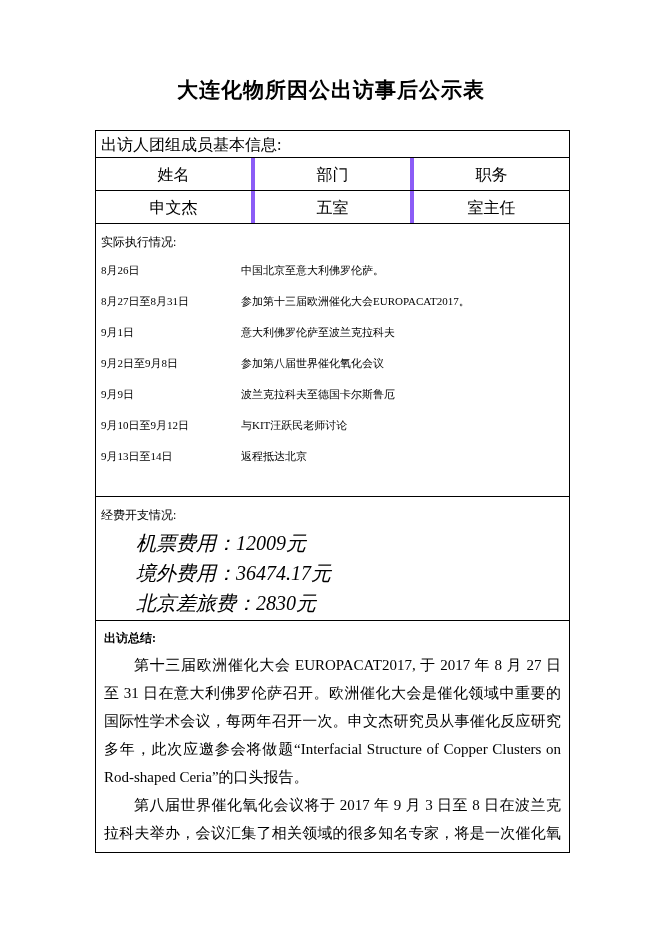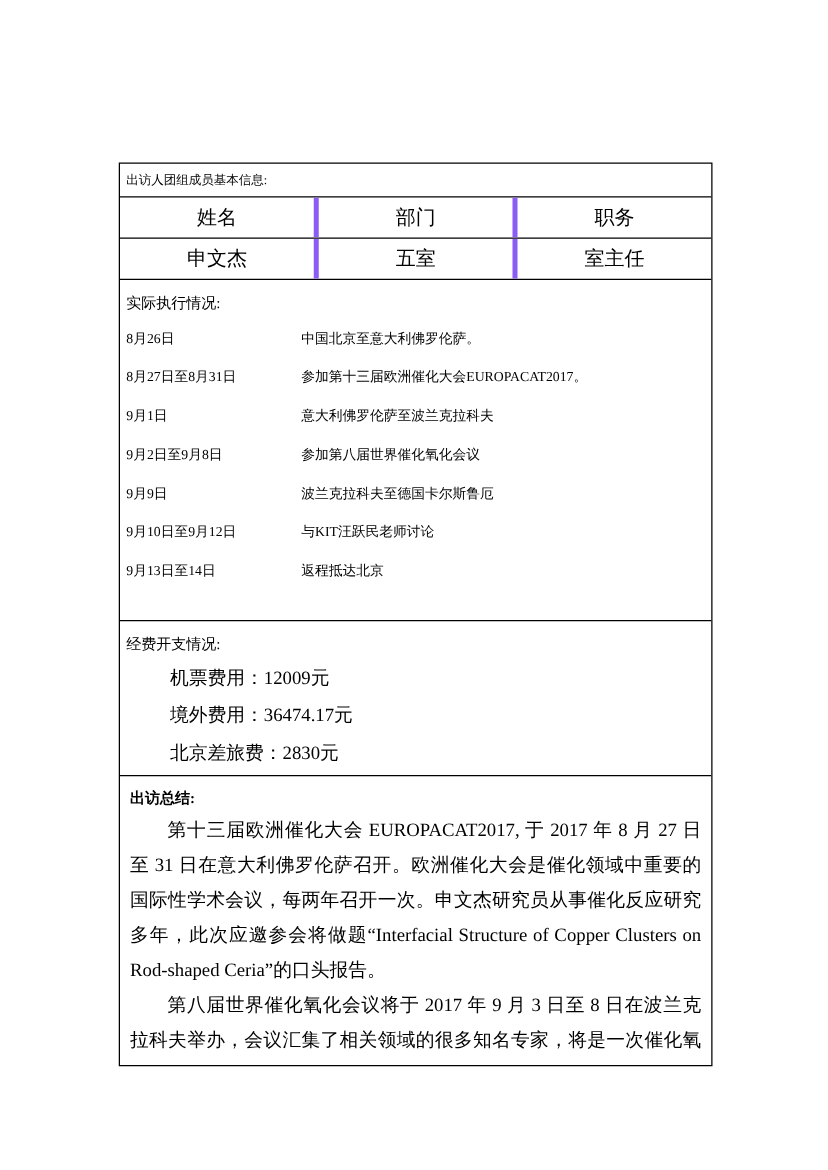--- a/index.html
+++ b/index.html
@@ -36,21 +36,21 @@
     border: 1px solid #000000;
     background: #ffffff;
   }
   .t-row { border-bottom: 1px solid #000000; overflow: hidden; }
   .t-row:last-child { border-bottom: none; }
 
   .row-section-label {
     height: 27px;
     line-height: 27px;
     padding-left: 5px;
-    font-size: 10px;
+    font-size: 16px;
   }
   .row-cols { display: flex; height: 33px; }
   .t-cell {
     flex: 1;
     border-left: 4px solid #8b5cf6;
     text-align: center;
     line-height: 33px;
     font-size: 16px;
   }
   .t-cell:first-child { border-left: none; }
@@ -67,38 +67,40 @@
     align-items: center;
     font-size: 11px;
   }
   .schedule-date { width: 140px; flex: none; }
   .schedule-desc { flex: 1; }
 
   .row-expense { height: 124px; padding: 5px 6px 0 5px; }
   .expense-item {
     margin-left: 35px;
     line-height: 30px;
-    font-size: 15px;
+    font-size: 20px;
+    font-style: italic;
   }
 
   .row-summary { height: 231px; padding: 4px 8px 0 8px; }
   .summary-par {
     margin: 0;
     font-size: 15px;
     line-height: 28px;
     text-align: justify;
     text-indent: 2em;
   }
   .summary-par.cut { text-align-last: justify; }
 </style>
 </head>
 <body>
 
 <div class="page">
 
+  <h1 class="doc-title">大连化物所因公出访事后公示表</h1>
 
   <div class="doc-table">
 
     <div class="t-row row-section-label">出访人团组成员基本信息:</div>
 
     <div class="t-row row-cols">
       <div class="t-cell">姓名</div>
       <div class="t-cell">部门</div>
       <div class="t-cell">职务</div>
     </div>

